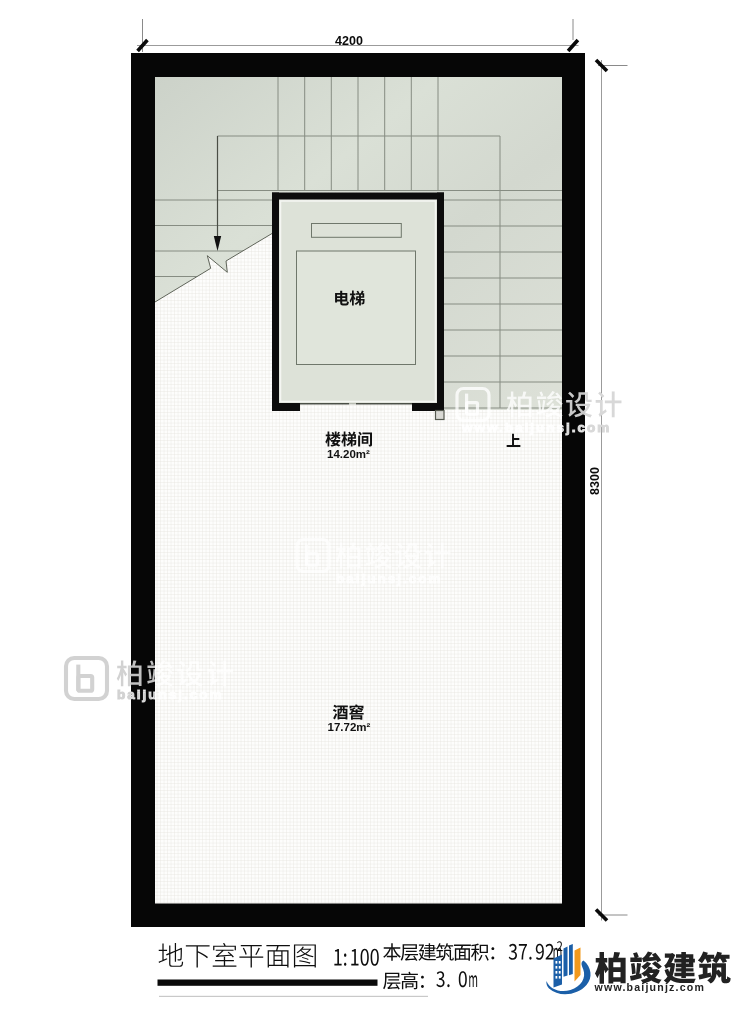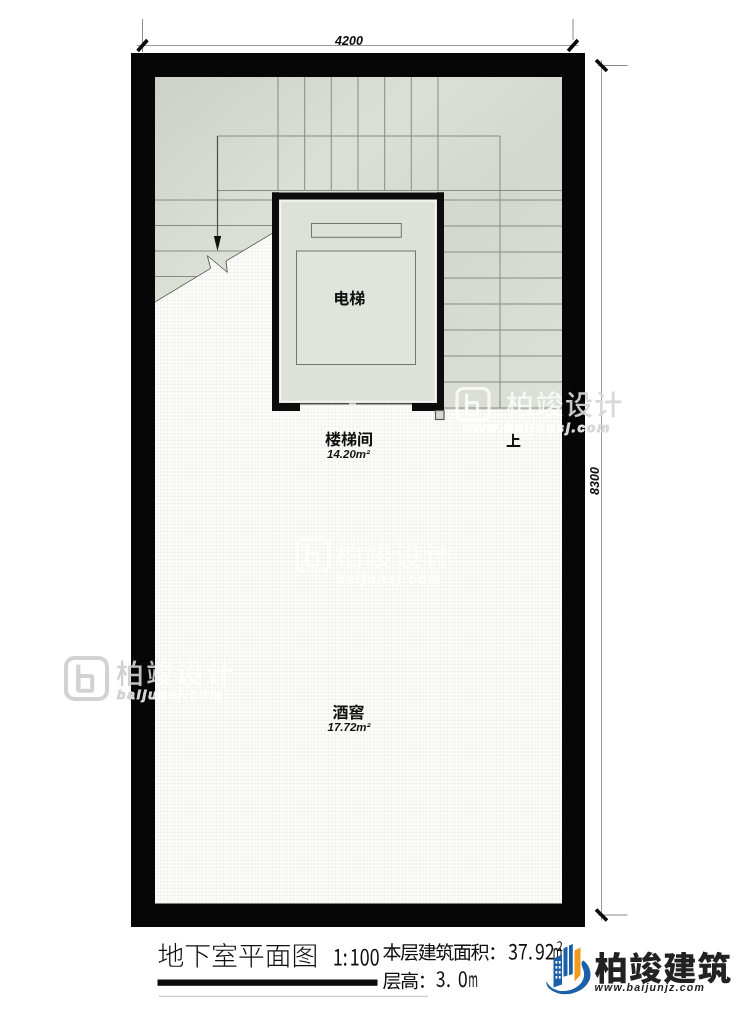--- a/index.html
+++ b/index.html
@@ -1,15 +1,15 @@
 <!DOCTYPE html>
 <html><head><meta charset="utf-8">
 <style>
 html,body{margin:0;padding:0;background:#ffffff;}
-#page{position:relative;width:750px;height:1012px;background:#ffffff;overflow:hidden;font-family:"Liberation Sans",sans-serif;font-style:italic;}
+#page{position:relative;width:750px;height:1012px;background:#ffffff;overflow:hidden;font-family:"Liberation Sans",sans-serif;}
 </style></head><body>
 <div id="page">
 <svg width="750" height="1012" viewBox="0 0 750 1012">
 <defs>
 <pattern id="grid" width="3.5" height="3.5" patternUnits="userSpaceOnUse">
 <rect width="3.5" height="3.5" fill="#fdfdfc"></rect>
 <path d="M0 3.5 H3.5 M3.5 0 V3.5" stroke="#e7e5e0" stroke-width="0.8" fill="none"></path>
 </pattern>
 <linearGradient id="stairg" x1="0" y1="0" x2="1" y2="1">
 <stop offset="0" stop-color="#ccd2c9"></stop>

